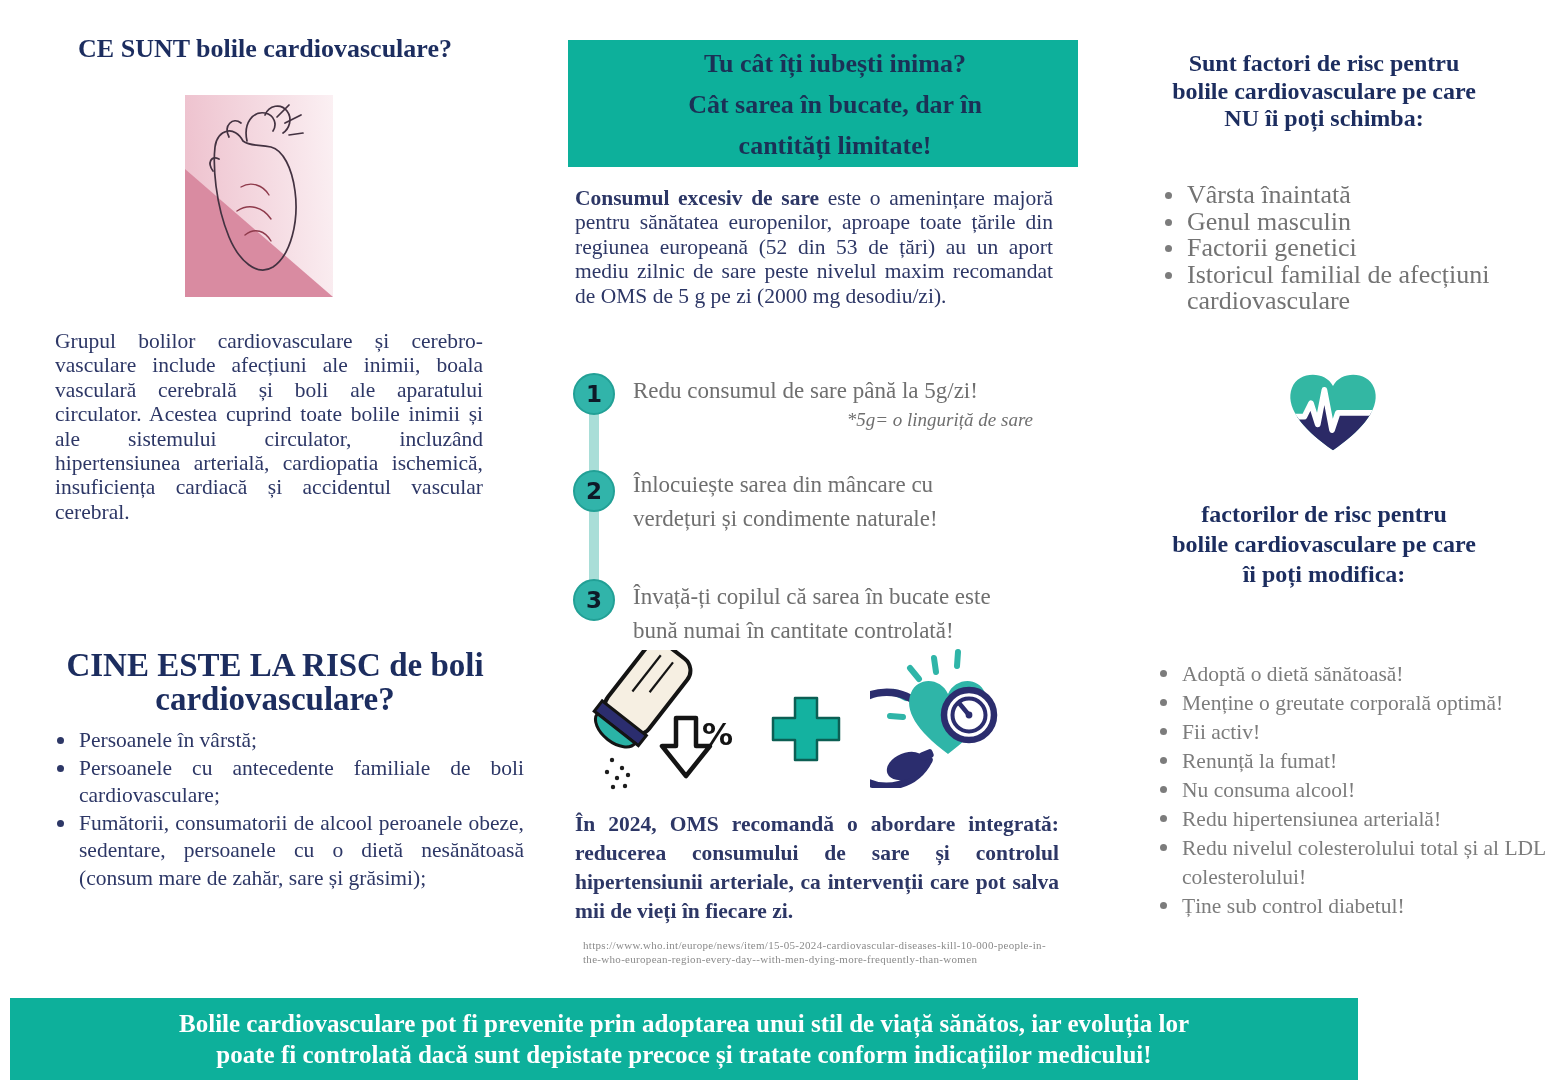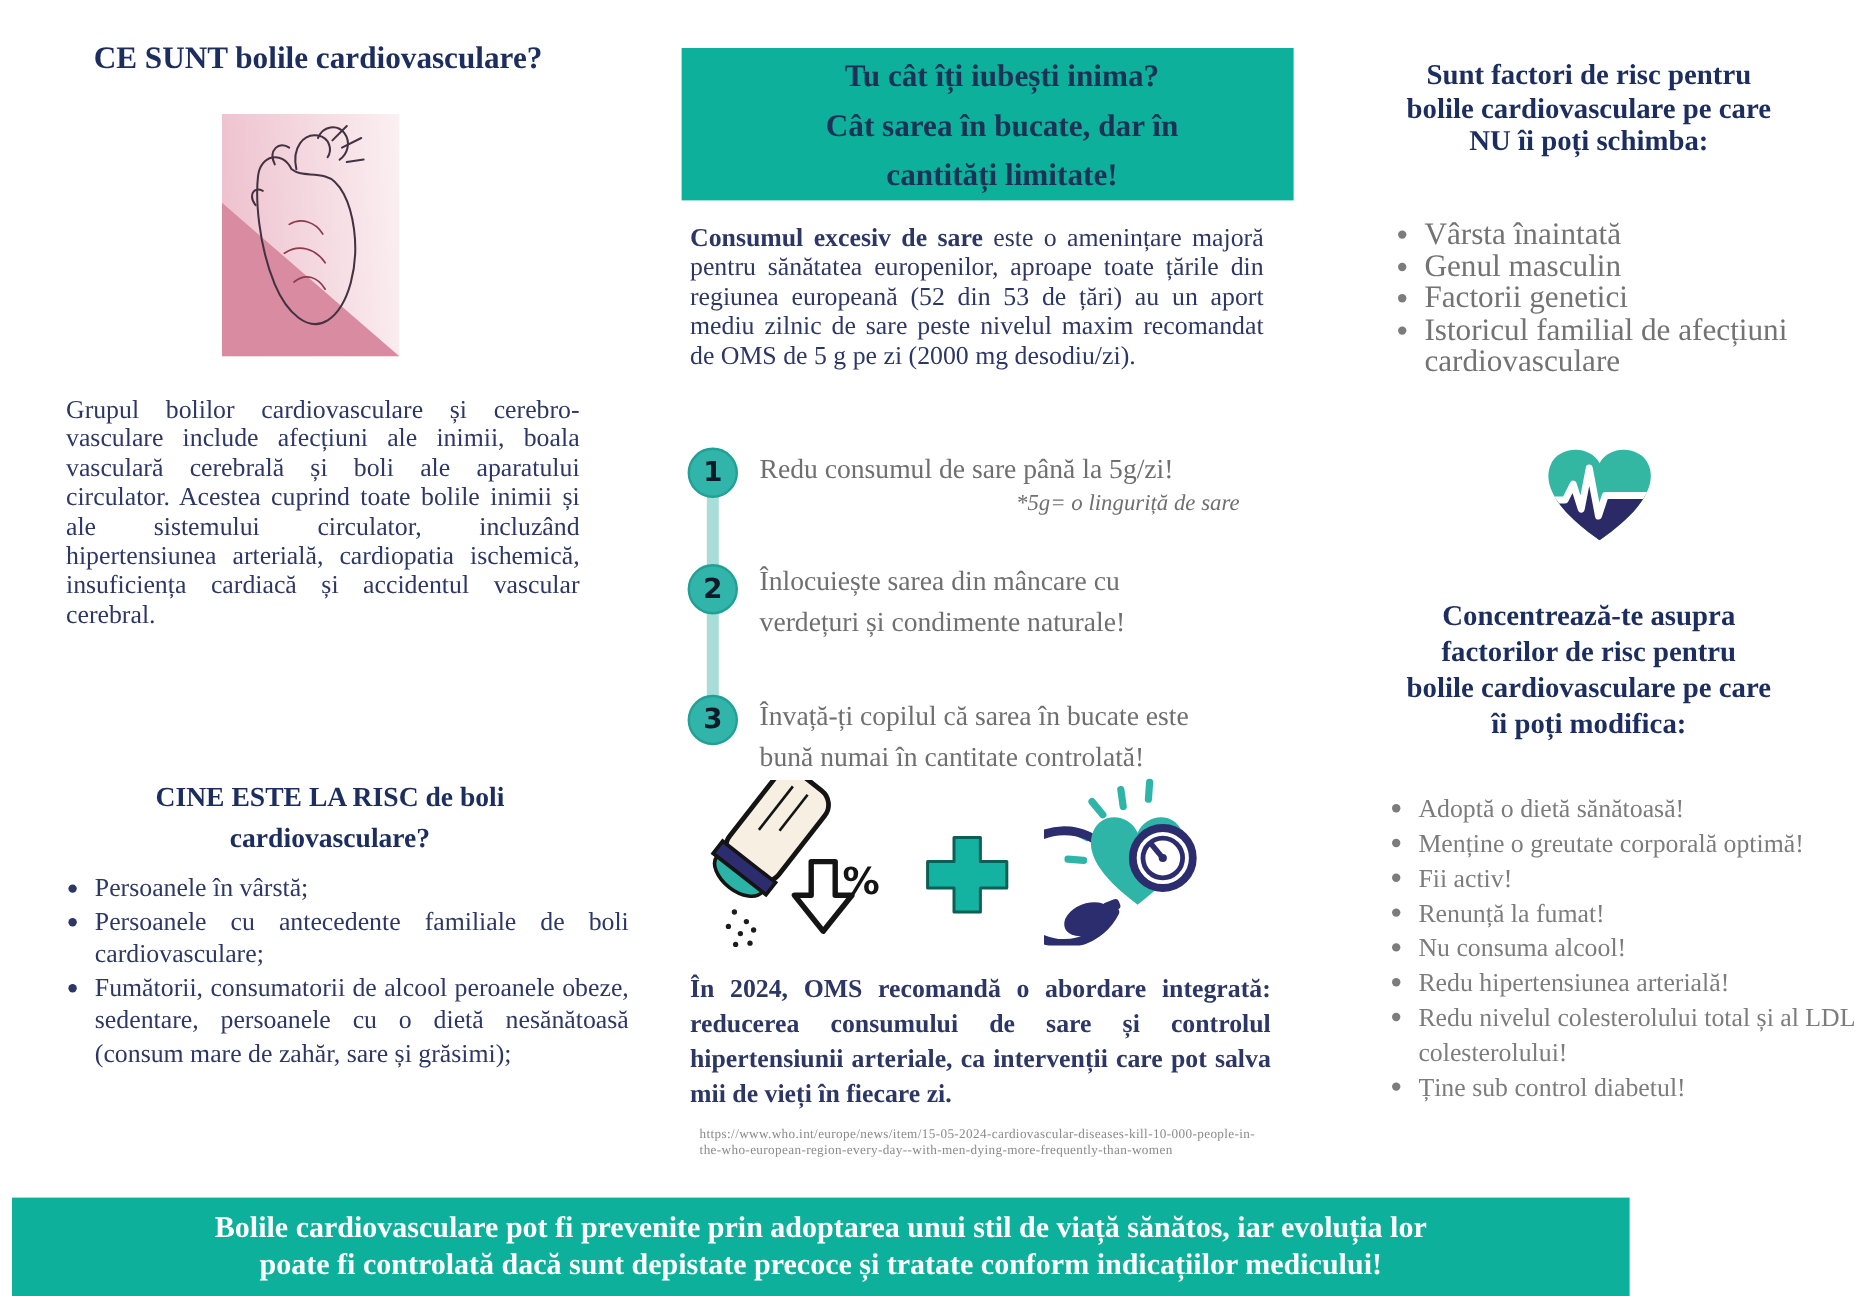--- a/index.html
+++ b/index.html
@@ -8,21 +8,21 @@
     font-family:"Liberation Serif","DejaVu Serif",serif;overflow:hidden;
   }
   .abs{position:absolute;}
   
   .l-title{left:55px;top:34px;width:420px;text-align:center;
     font-size:26px;font-weight:bold;color:#1c2d5f;}
   .l-heart{left:185px;top:95px;}
   .l-para{left:55px;top:329px;width:428px;text-align:justify;
     font-size:21.5px;line-height:24.4px;color:#2d3766;}
   .l-risk-title{left:40px;top:648px;width:470px;text-align:center;
-    font-size:23px;line-height:34px;font-weight:bold;color:#1c2d5f;}
+    font-size:33px;line-height:34px;font-weight:bold;color:#1c2d5f;}
   .l-bullets{left:55px;top:727px;width:472px;}
   
   .bullet{display:flex;align-items:flex-start;}
   .dot{width:7px;height:7px;border-radius:50%;flex:0 0 auto;margin:10px 15px 0 2px;}
   .navy-dot{background:#2d3766;}
   .gray-dot{background:#7c7c7c;}
   .l-bullets .btxt{font-size:21.5px;line-height:27.5px;color:#2d3766;text-align:justify;width:445px;}
   
   .teal-box{left:568px;top:40px;width:486px;height:127px;background:#0db09b;padding-left:24px;}
   .teal-box .h-line{text-align:center;font-size:26px;line-height:41px;
@@ -232,21 +232,20 @@
     </clipPath>
   </defs>
   <path d="M50,20 C42,4 14,4 7,22 C0,40 15,63 50,87 C85,63 100,40 93,22 C86,4 58,4 50,20 Z" fill="#33b7a3"></path>
   <g clip-path="url(#hclip)">
     <polygon points="0,52 20,52 27,38 34,60 41,24 49,66 55,48 100,48 100,90 0,90" fill="#2b2a66"></polygon>
     <polyline points="0,52 20,52 27,38 34,60 41,24 49,66 55,48 100,48" fill="none" stroke="#ffffff" stroke-width="6" stroke-linejoin="round" stroke-linecap="round"></polyline>
   </g>
 </svg>
 
 <div class="abs r-title2">
-  <div class="h-line2">Concentrează-te asupra</div>
   <div class="h-line2">factorilor de risc pentru</div>
   <div class="h-line2">bolile cardiovasculare pe care</div>
   <div class="h-line2">îi poți modifica:</div>
 </div>
 
 <div class="abs r-bullets2">
   <div class="bullet">
     <span class="dot gray-dot"></span>
     <span class="btxt">Adoptă o dietă sănătoasă!</span>
   </div>

